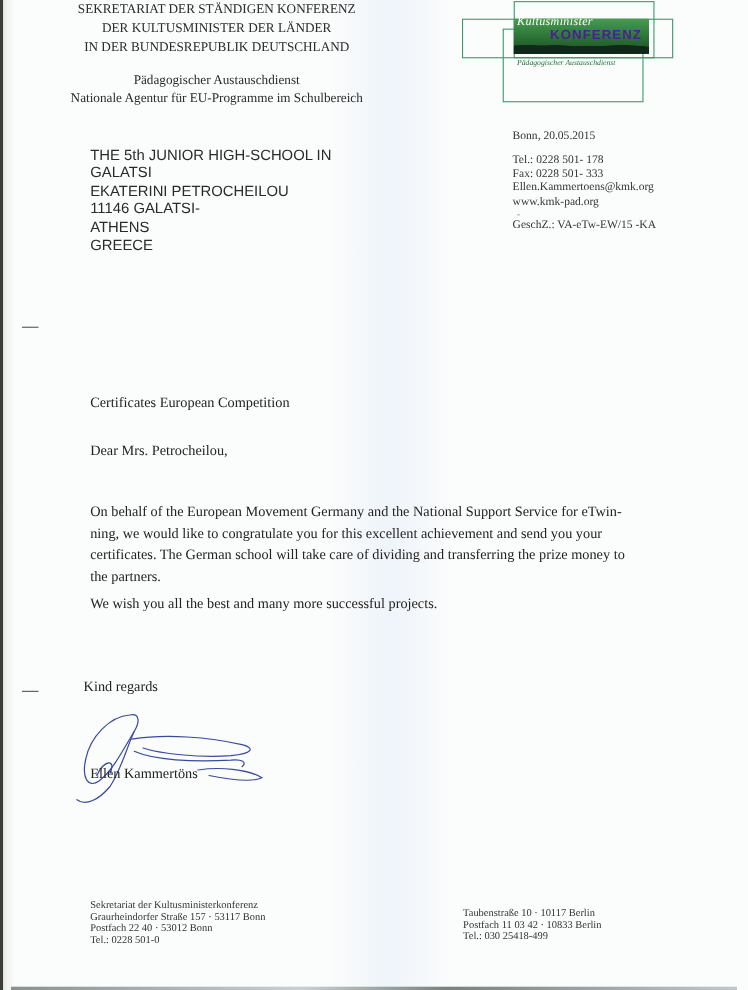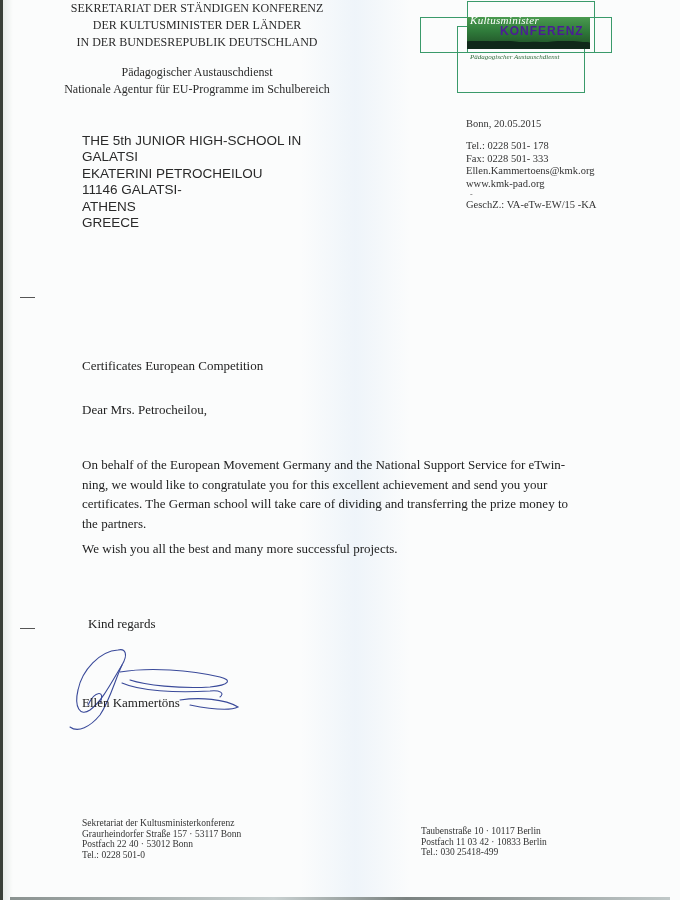--- a/index.html
+++ b/index.html
@@ -83,21 +83,21 @@
       font-weight: normal; font-size: 13px; color: #222; margin-top: 32px;
     }
     .salutation {
       position: absolute; left: 82px; top: 402px; font-size: 13px; color: #222;
     }
     .body-text {
       position: absolute; left: 82px; top: 455px; width: 540px;
       font-size: 13px; line-height: 19.5px; color: #222;
     }
     .body-text p { margin: 0 0 6px 0; }
-    .closing { position: absolute; left: 88px; top: 616px; font-size: 13px; color:#222; }
+    .closing { position: absolute; left: 76px; top: 616px; font-size: 13px; color:#222; }
     .signature-svg { position: absolute; left: 60px; top: 645px; }
     .signer { position: absolute; left: 82px; top: 695px; font-size: 13px; color: #222; }
 
     .footer-left {
       position: absolute; left: 82px; top: 818px;
       font-size: 9.5px; line-height: 10.5px; color: #333;
     }
     .footer-right {
       position: absolute; left: 421px; top: 826px;
       font-size: 9.5px; line-height: 10.5px; color: #333;

